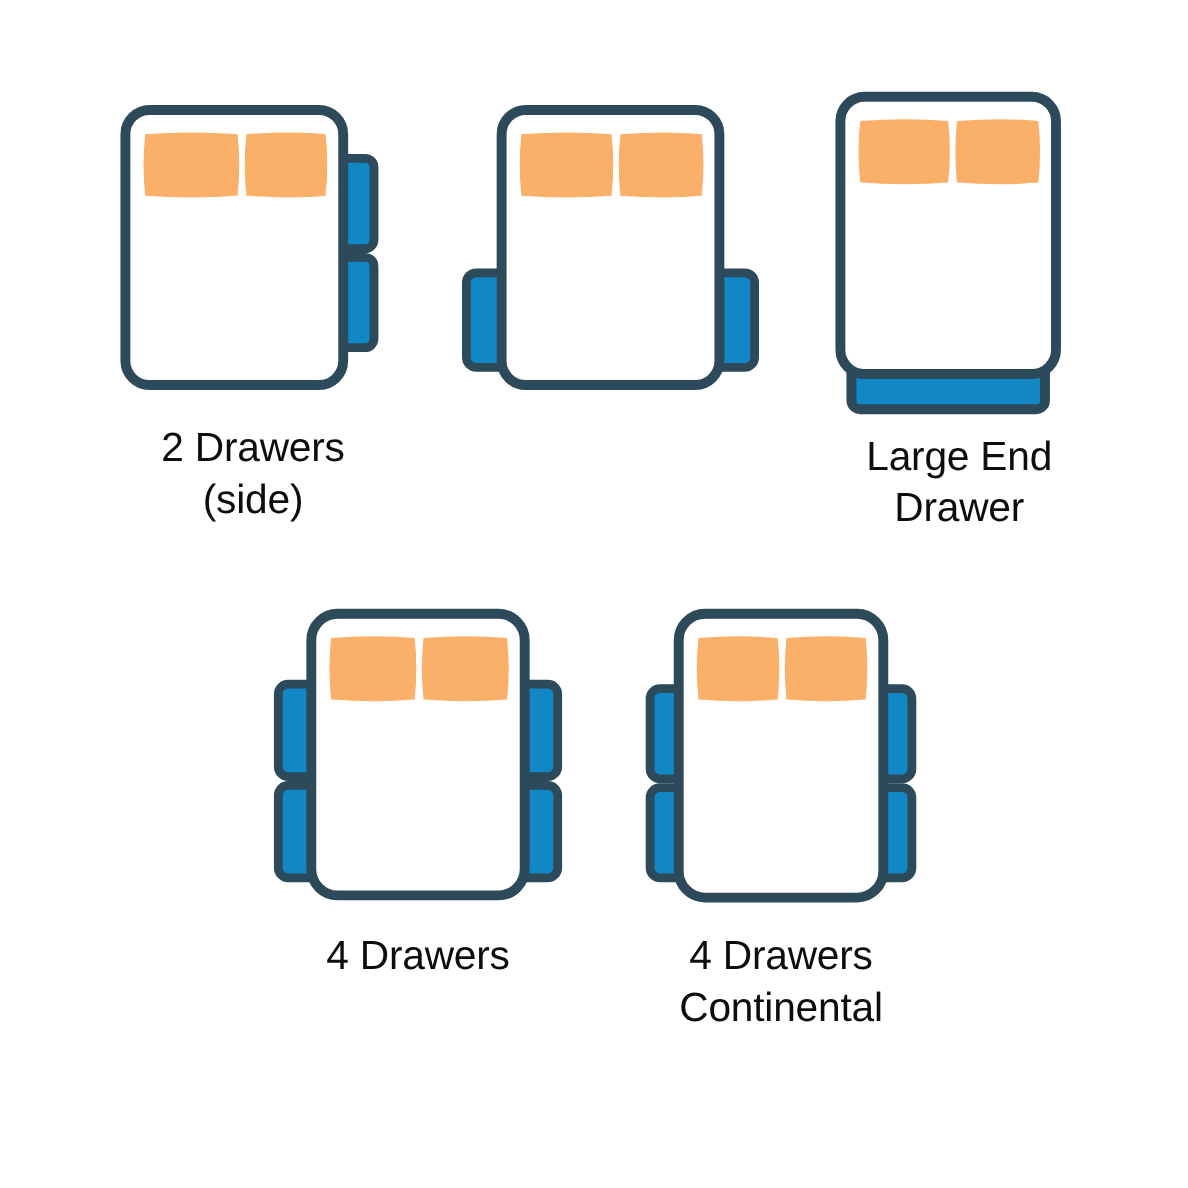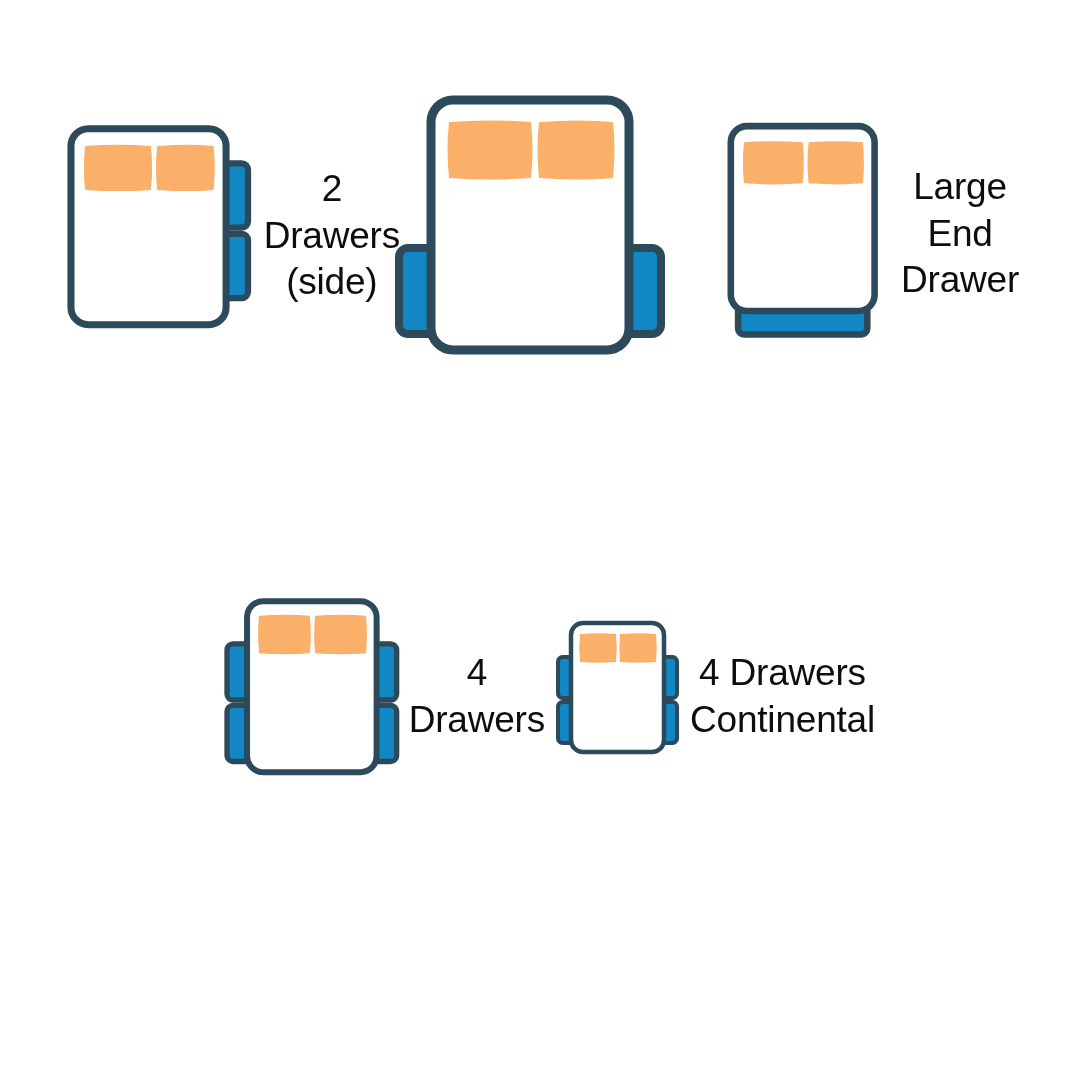--- a/index.html
+++ b/index.html
@@ -21,21 +21,21 @@
     position: absolute;
     left: 0;
     top: 0;
     width: 1080px;
     height: 1080px;
   }
 
   .option-cell {
     position: absolute;
     display: flex;
-    flex-direction: row;
+    flex-direction: column;
     align-items: center;
   }
 
   .bed-figure {
     display: block;
   }
 
   .option-caption {
     margin-top: 6px;
     text-align: center;

